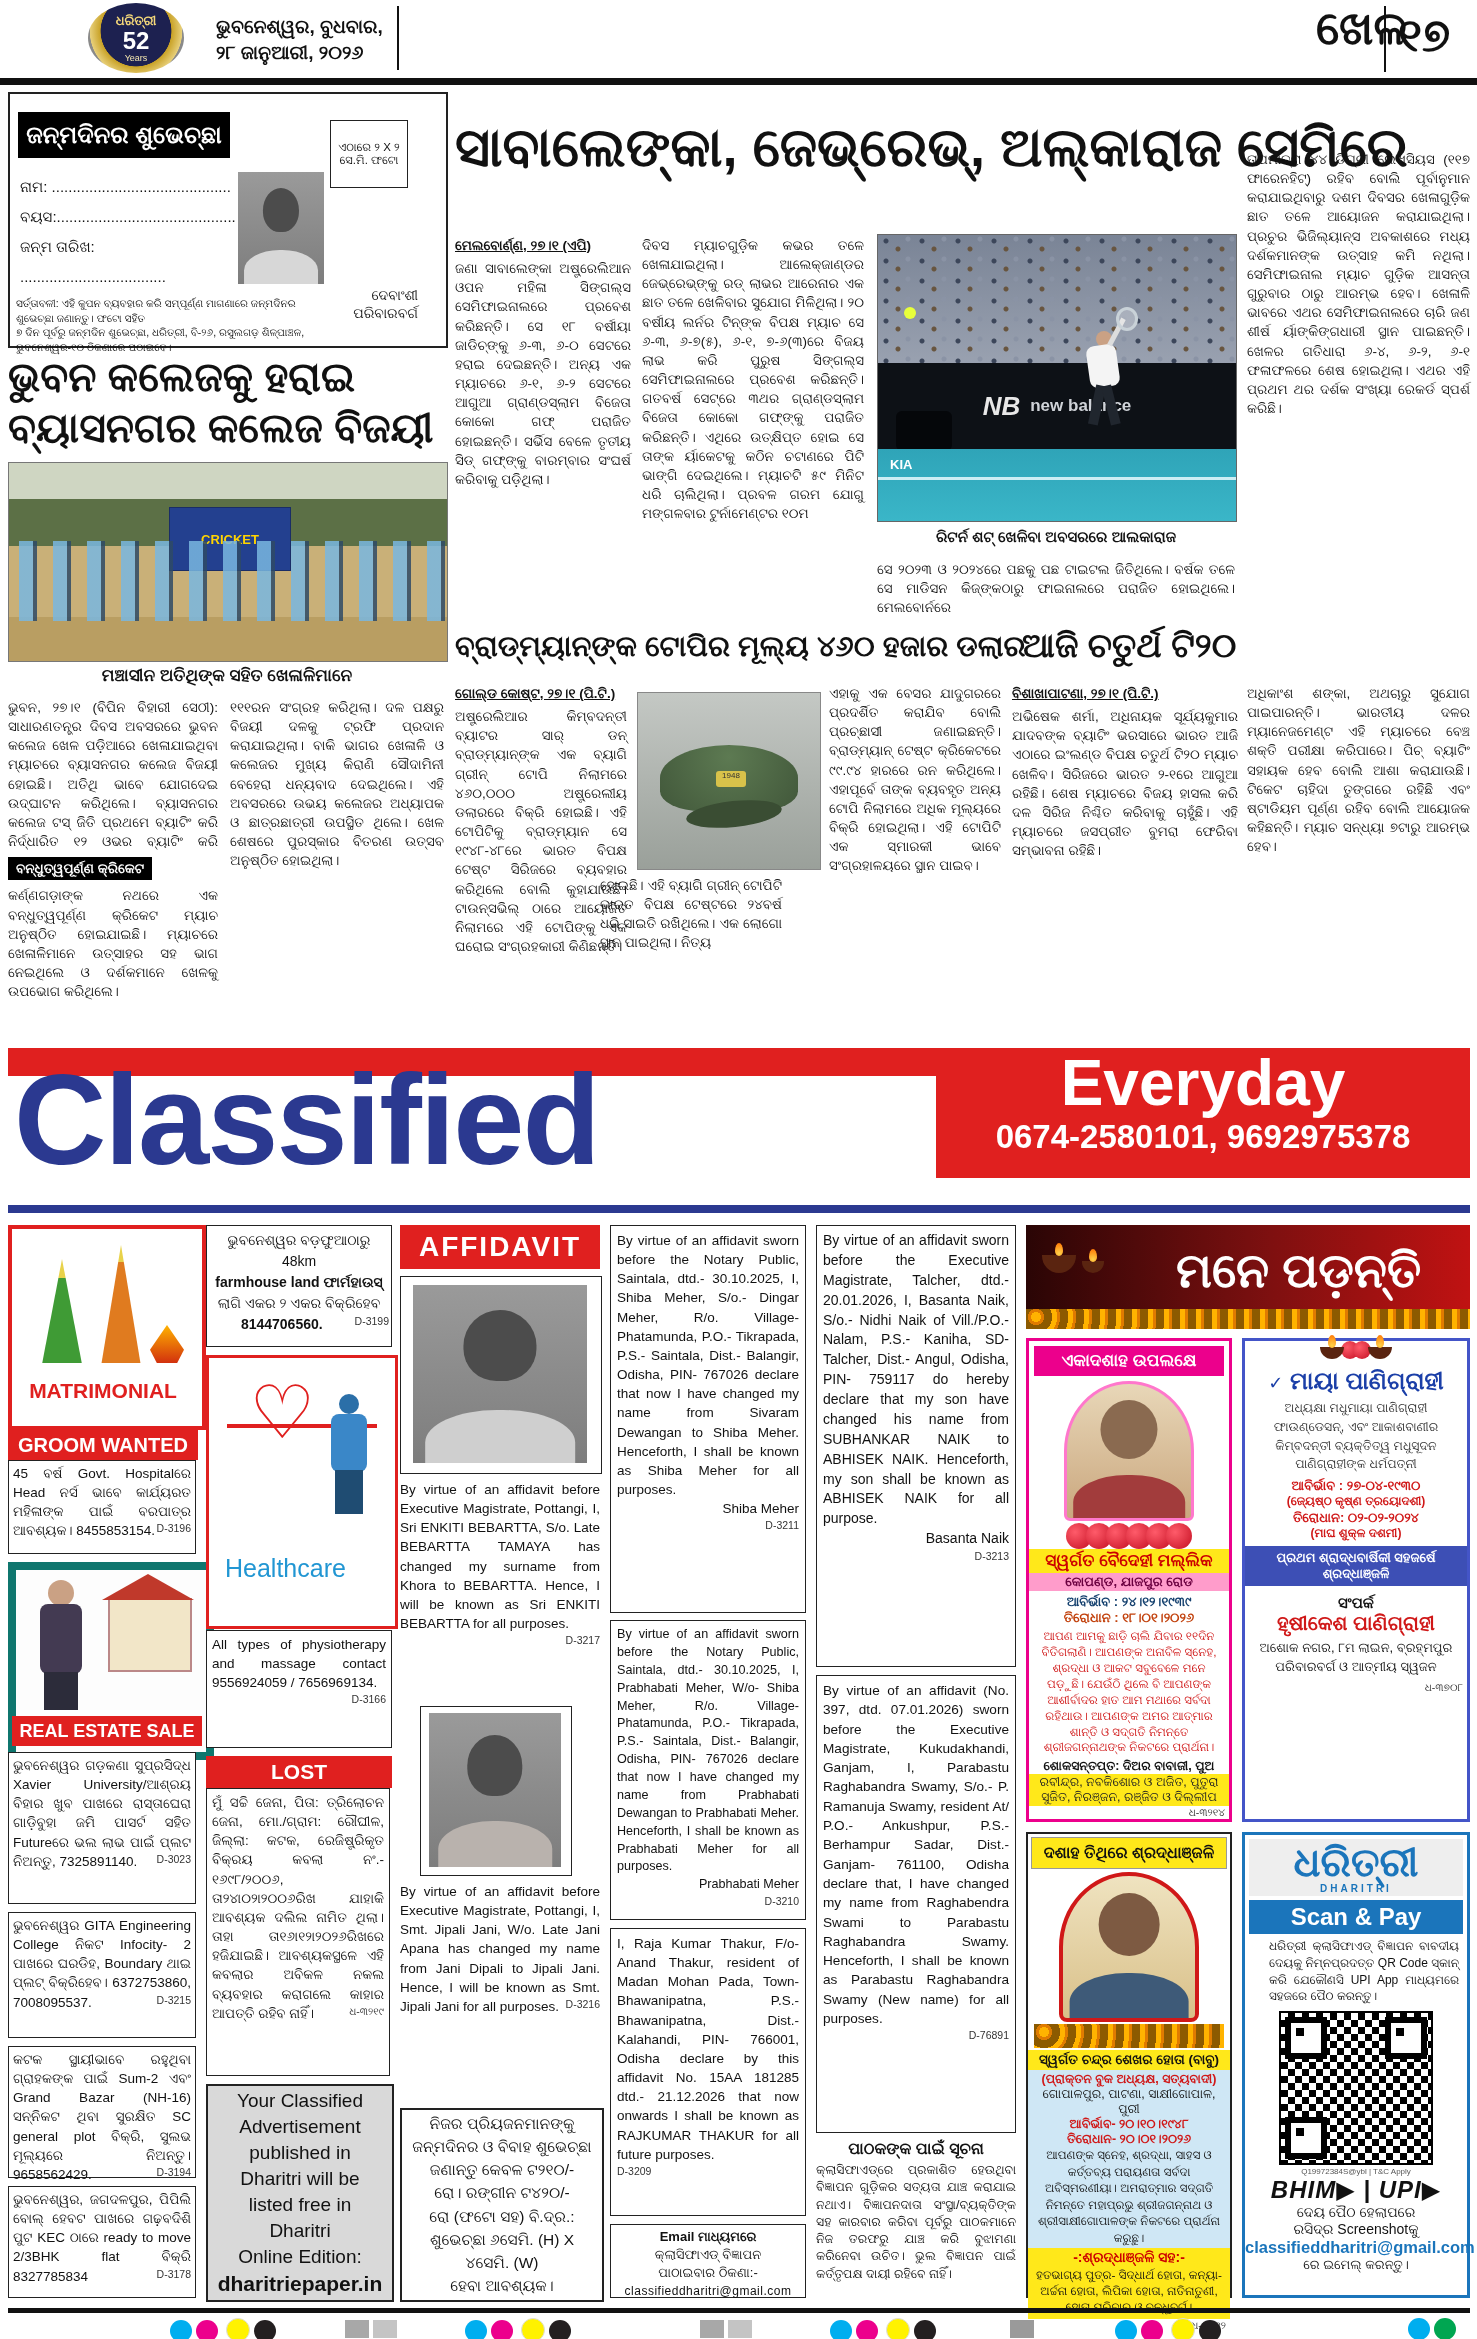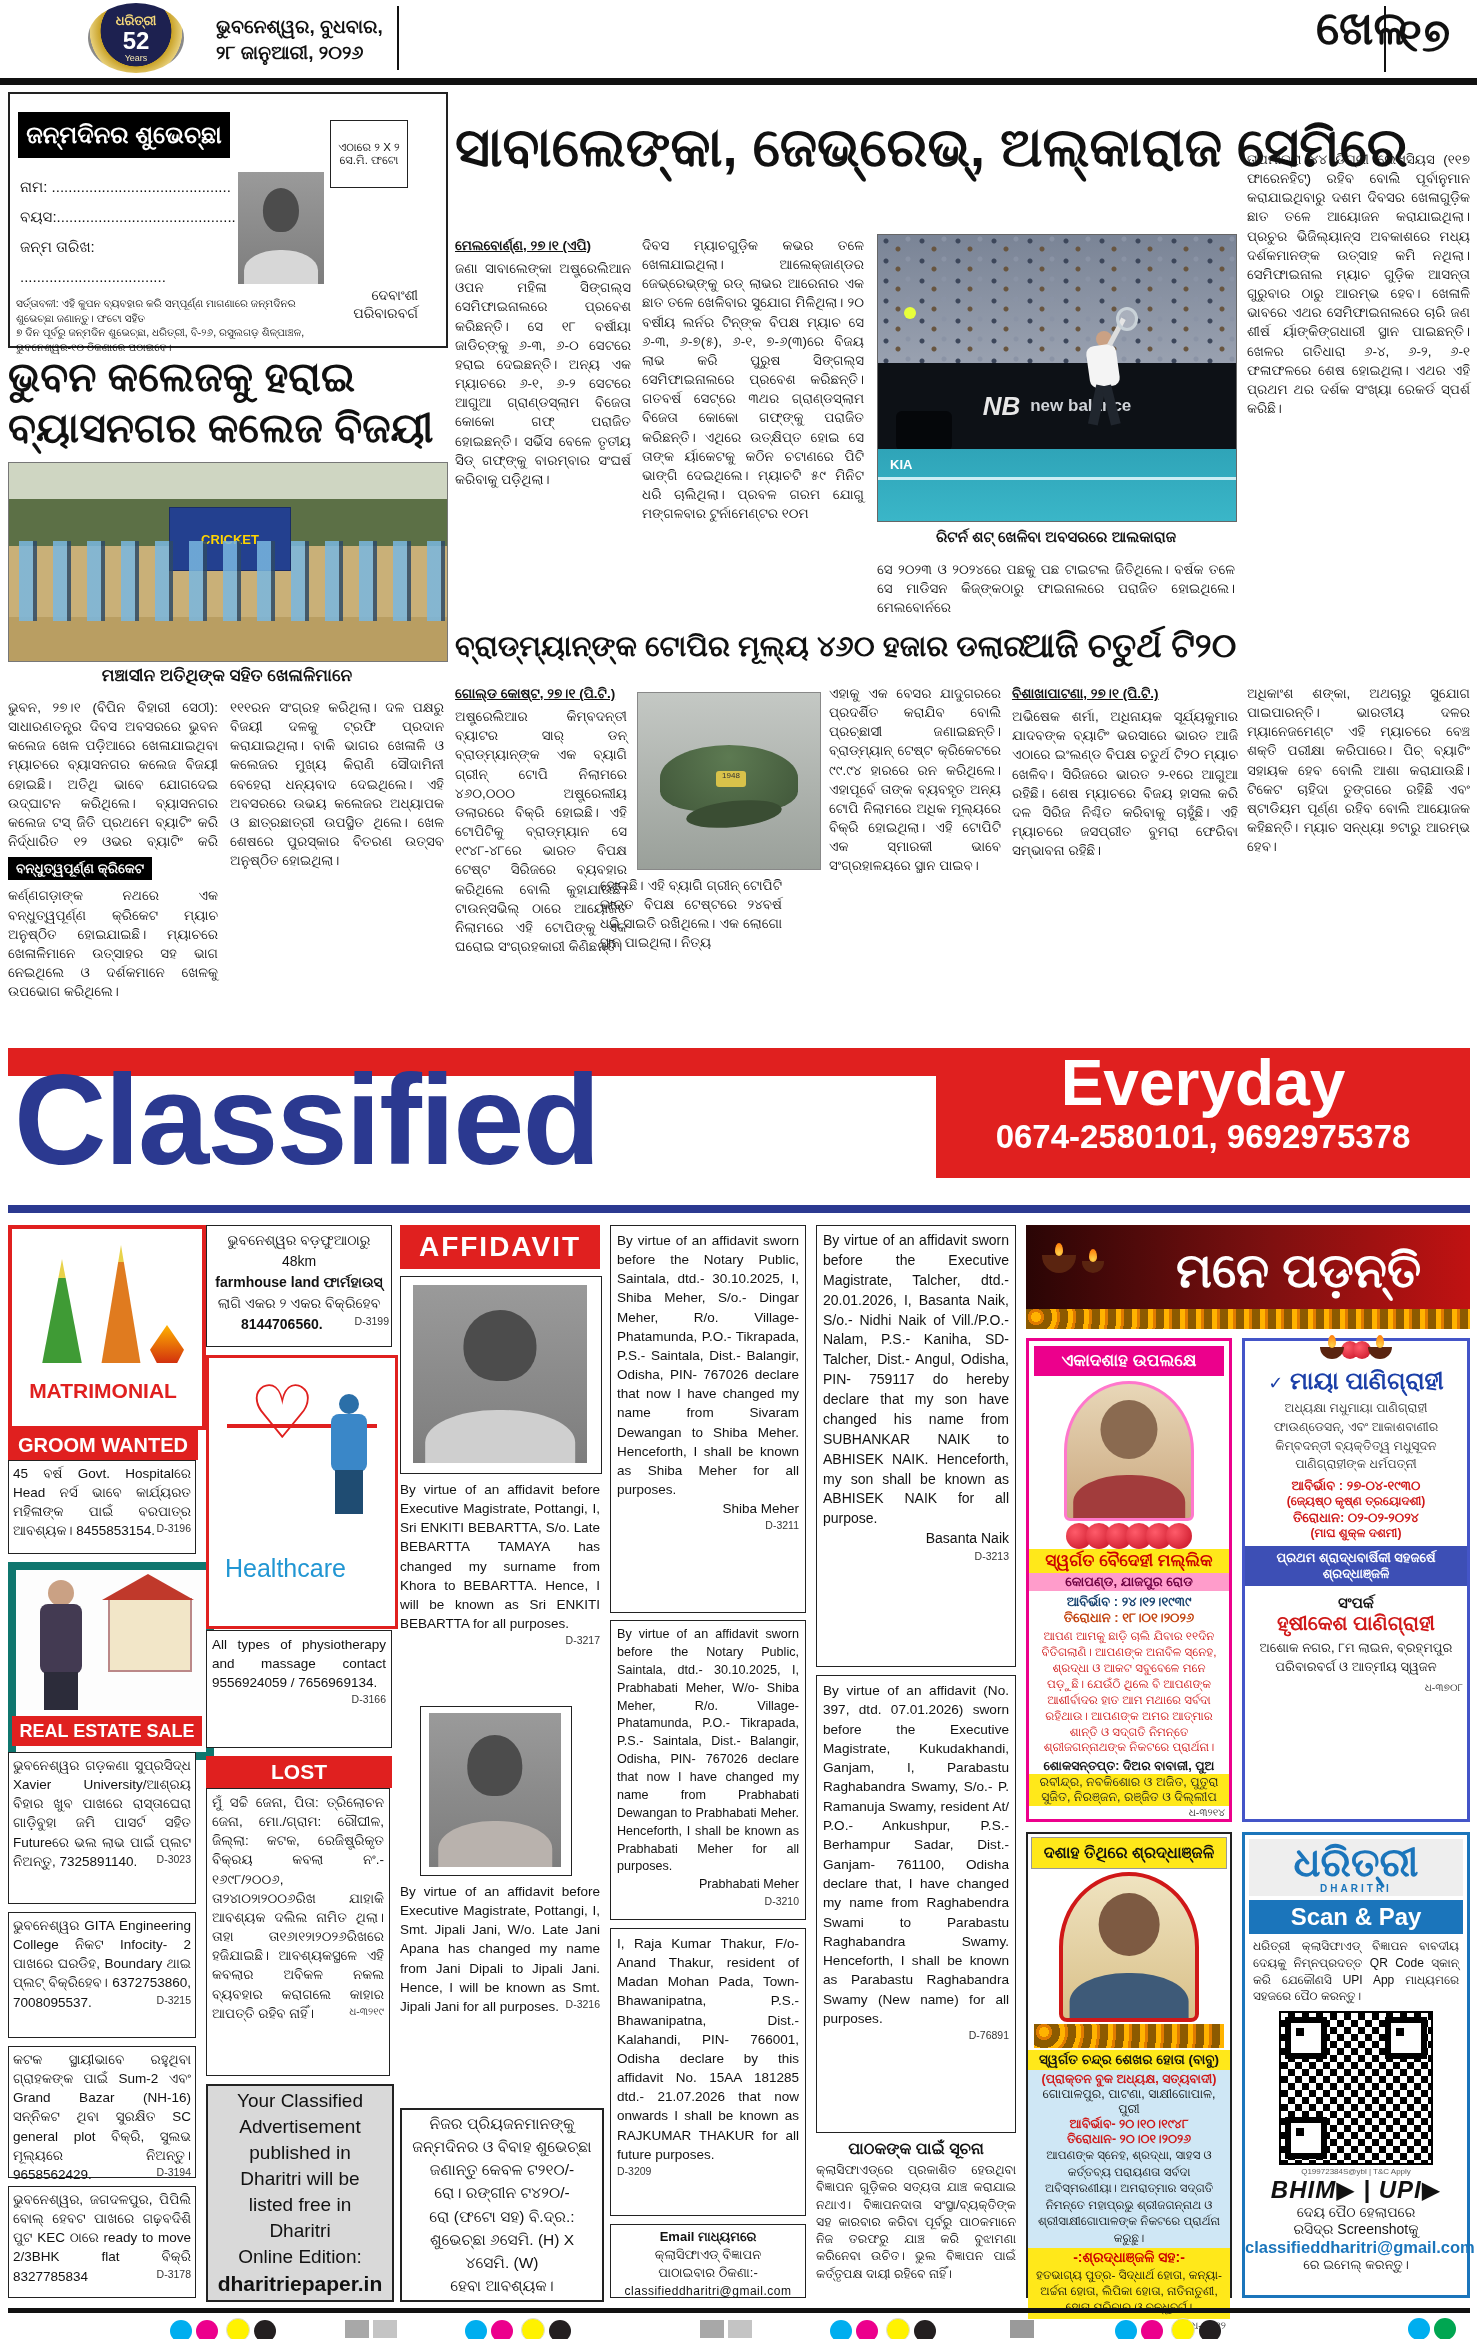--- a/index.html
+++ b/index.html
@@ -305,21 +305,21 @@
     <span>By virtue of an affidavit sworn before the Notary Public, Saintala, dtd.- 30.10.2025, I, Shiba Meher, S/o.- Dingar Meher, R/o. Village- Phatamunda, P.O.- Tikrapada, P.S.- Saintala, Dist.- Balangir, Odisha, PIN- 767026 declare that now I have changed my name from Sivaram Dewangan to Shiba Meher. Henceforth, I shall be known as Shiba Meher for all purposes.</span>
     <div class="r">Shiba Meher</div>
     <div class="r did">D-3211</div>
   </div>
   <div class="abs boxed body-txt j" style="left:610px;top:1620px;width:196px;height:300px;padding:5px 6px;box-sizing:border-box;font-size:12.6px;">
     <span>By virtue of an affidavit sworn before the Notary Public, Saintala, dtd.- 30.10.2025, I, Prabhabati Meher, W/o- Shiba Meher, R/o. Village- Phatamunda, P.O.- Tikrapada, P.S.- Saintala, Dist.- Balangir, Odisha, PIN- 767026 declare that now I have changed my name from Prabhabati Dewangan to Prabhabati Meher. Henceforth, I shall be known as Prabhabati Meher for all purposes.</span>
     <div class="r">Prabhabati Meher</div>
     <div class="r did">D-3210</div>
   </div>
   <div class="abs boxed body-txt j" style="left:610px;top:1928px;width:196px;height:288px;padding:5px 6px;box-sizing:border-box;">
-    <span>I, Raja Kumar Thakur, F/o- Anand Thakur, resident of Madan Mohan Pada, Town- Bhawanipatna, P.S.- Bhawanipatna, Dist.- Kalahandi, PIN- 766001, Odisha declare by this affidavit No. 15AA 181285 dtd.- 21.07.2026 that now onwards I shall be known as RAJKUMAR THAKUR for all future purposes.</span>
+    <span>I, Raja Kumar Thakur, F/o- Anand Thakur, resident of Madan Mohan Pada, Town- Bhawanipatna, P.S.- Bhawanipatna, Dist.- Kalahandi, PIN- 766001, Odisha declare by this affidavit No. 15AA 181285 dtd.- 21.12.2026 that now onwards I shall be known as RAJKUMAR THAKUR for all future purposes.</span>
     <div class="did">D-3209</div>
   </div>
   <div class="abs boxed c" style="left:610px;top:2224px;width:196px;height:74px;font-size:13px;line-height:1.4;padding-top:3px;box-sizing:border-box;">
     <span class="b">Email ମାଧ୍ୟମରେ</span>
     <div>କ୍ଲାସିଫାଏଡ୍ ବିଜ୍ଞାପନ</div>
     <div>ପାଠାଇବାର ଠିକଣା:-</div>
     <div style="font-size:12px;letter-spacing:.5px;">classifieddharitri@gmail.com</div>
   </div>
 
   <div class="abs boxed body-txt j" style="left:816px;top:1225px;width:200px;height:442px;padding:5px 6px;box-sizing:border-box;font-size:14px;">
@@ -398,21 +398,21 @@
     <div class="c" style="background:#ffe81a;font-size:11.8px;line-height:1.35;padding:1px 3px 3px;">ହତଭାଗ୍ୟ ପୁତ୍ର- ସିଦ୍ଧାର୍ଥ ହୋତା, କନ୍ୟା- ଅର୍ଚ୍ଚନା ହୋତା, ଲିପିକା ହୋତା, ନାତିନାତୁଣୀ, ହୋତା ପରିବାର ଓ ବନ୍ଧୁବର୍ଗ।</div>
     <div class="r did" style="padding-right:4px;">ଧ-୩୨୧୨</div>
   </div>
 
   <div class="abs" style="left:1242px;top:1832px;width:228px;height:466px;border:3px solid #1b75bb;background:#fff;box-sizing:border-box;">
     <div class="c" style="background:#eee;margin:4px;padding:2px 0;">
       <div class="b" style="font-size:40px;color:#1b75bb;line-height:1.05;">ଧରିତ୍ରୀ</div>
       <div class="b" style="font-size:10px;color:#1b75bb;letter-spacing:3px;">DHARITRI</div>
     </div>
     <div class="c b" style="background:#1b75bb;color:#fff;font-size:24px;padding:3px 0;margin:0 4px;">Scan &amp; Pay</div>
-    <div class="j" style="font-size:12px;line-height:1.4;padding:4px 8px;">ଧରିତ୍ରୀ କ୍ଲାସିଫାଏଡ୍ ବିଜ୍ଞାପନ ବାବଦୀୟ ଦେୟକୁ ନିମ୍ନପ୍ରଦତ୍ତ QR Code ସ୍କାନ୍ କରି ଯେକୌଣସି UPI App ମାଧ୍ୟମରେ ସହଜରେ ପୈଠ କରନ୍ତୁ।</div>
+    <div class="j" style="font-size:12px;line-height:1.4;padding:4px 8px;margin-left:16px;">ଧରିତ୍ରୀ କ୍ଲାସିଫାଏଡ୍ ବିଜ୍ଞାପନ ବାବଦୀୟ ଦେୟକୁ ନିମ୍ନପ୍ରଦତ୍ତ QR Code ସ୍କାନ୍ କରି ଯେକୌଣସି UPI App ମାଧ୍ୟମରେ ସହଜରେ ପୈଠ କରନ୍ତୁ।</div>
     <div class="qr" style="width:150px;height:150px;margin:2px auto;">
       <div class="finder" style="left:4px;top:4px;"></div>
       <div class="finder" style="right:4px;top:4px;"></div>
       <div class="finder" style="left:4px;bottom:4px;"></div>
     </div>
     <div class="c" style="font-size:8px;color:#555;">Q19972384S@ybl | T&amp;C Apply</div>
     <div class="c b" style="font-size:24px;font-style:italic;letter-spacing:1px;">
       <span>BHIM</span><span>▶</span>
       <span>|</span>
       <span>UPI</span><span>▶</span>

